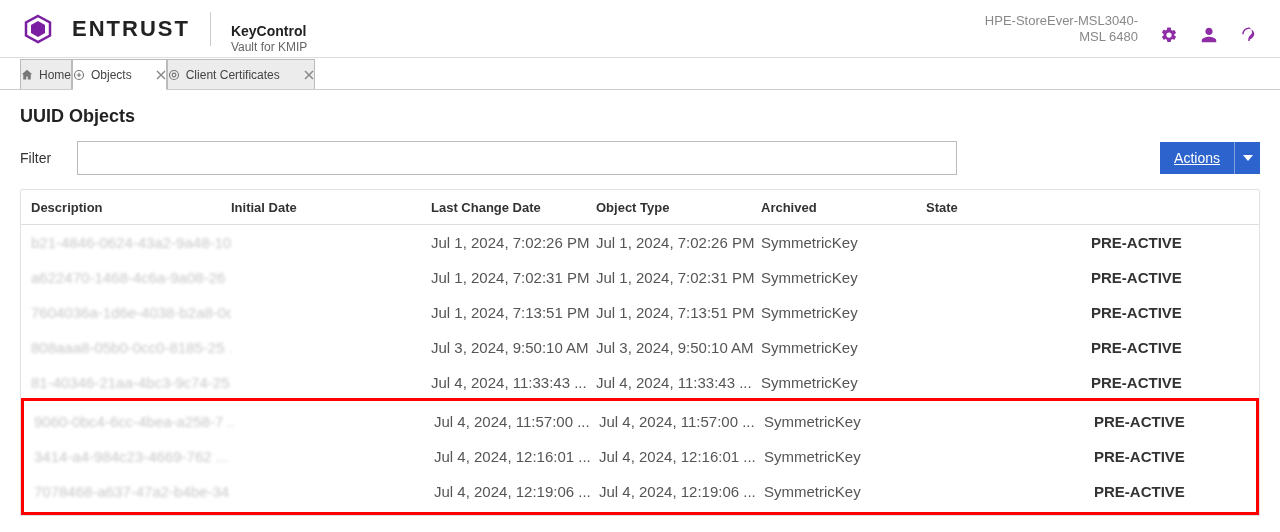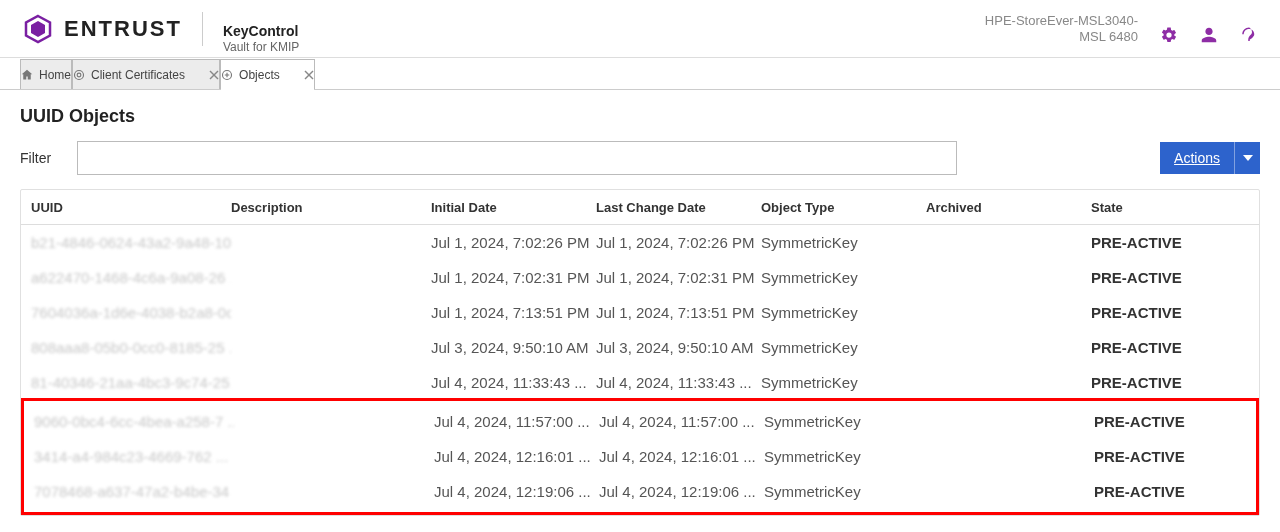--- a/index.html
+++ b/index.html
@@ -1,20 +1,20 @@
 <!DOCTYPE html>
 <html><head>
 <meta charset="utf-8">
 <style>
   * { box-sizing: border-box; margin: 0; padding: 0; }
   body { font-family: "Segoe UI", Arial, sans-serif; font-size: 13px; color: #333; background: #fff; width: 1280px; }
   
   
   .topbar { display: flex; align-items: center; height: 58px; border-bottom: 1px solid #ddd; padding: 0 22px; }
-  .logo-block { display: flex; align-items: center; gap: 10px; }
+  .logo-block { display: flex; align-items: center; gap: 18px; }
   .brand { font-size: 22px; font-weight: 600; letter-spacing: 2px; color: #222; }
   .vbar { width: 1px; height: 34px; background: #ccc; margin: 0 20px; }
   .product { display: flex; flex-direction: column; line-height: 1.2; }
   .product-main { font-size: 14px; font-weight: 700; color: #222; margin-top: 20px; }
   .product-sub { font-size: 12px; color: #666; }
   .topbar-right { margin-left: auto; display: flex; align-items: flex-end; gap: 22px; }
   .tenant { font-size: 13px; color: #888; text-align: right; max-width: 160px; line-height: 1.2; overflow: hidden; }
   .top-icon { width: 18px; height: 18px; color: #8e2da5; cursor: pointer; }
   
   
@@ -88,43 +88,43 @@
 
 <div class="tabstrip">
   <div class="tab">
     <span class="tab-icon">
       <svg viewBox="0 0 16 16" width="12" height="12" fill="currentColor">
           <path d="M8 1L1 7h2v7h4V10h2v4h4V7h2z"></path>
         </svg>
     </span>
     <span>Home</span>
   </div>
+  <div class="tab active">
+    <span class="tab-icon">
+      <svg viewBox="0 0 16 16" width="12" height="12" fill="none" stroke="currentColor" stroke-width="1.5">
+          <circle cx="8" cy="8" r="6"></circle>
+          <path d="M5 8h6M8 5v6"></path>
+        </svg>
+    </span>
+    <span>Objects</span>
+    <span class="close">
+      <svg viewBox="0 0 10 10" width="10" height="10" stroke="currentColor" stroke-width="1.5">
+          <line x1="1" y1="1" x2="9" y2="9"></line>
+          <line x1="9" y1="1" x2="1" y2="9"></line>
+        </svg>
+    </span>
+  </div>
   <div class="tab">
     <span class="tab-icon">
       <svg viewBox="0 0 16 16" width="12" height="12" fill="none" stroke="currentColor" stroke-width="1.5">
           <circle cx="8" cy="8" r="6"></circle>
           <circle cx="8" cy="8" r="2.5"></circle>
         </svg>
     </span>
     <span>Client Certificates</span>
-    <span class="close">
-      <svg viewBox="0 0 10 10" width="10" height="10" stroke="currentColor" stroke-width="1.5">
-          <line x1="1" y1="1" x2="9" y2="9"></line>
-          <line x1="9" y1="1" x2="1" y2="9"></line>
-        </svg>
-    </span>
-  </div>
-  <div class="tab active">
-    <span class="tab-icon">
-      <svg viewBox="0 0 16 16" width="12" height="12" fill="none" stroke="currentColor" stroke-width="1.5">
-          <circle cx="8" cy="8" r="6"></circle>
-          <path d="M5 8h6M8 5v6"></path>
-        </svg>
-    </span>
-    <span>Objects</span>
     <span class="close">
       <svg viewBox="0 0 10 10" width="10" height="10" stroke="currentColor" stroke-width="1.5">
           <line x1="1" y1="1" x2="9" y2="9"></line>
           <line x1="9" y1="1" x2="1" y2="9"></line>
         </svg>
     </span>
   </div>
 </div>
 
 <div class="content">
@@ -140,21 +140,20 @@
           <svg viewBox="0 0 10 6" width="10" height="6" fill="#fff">
               <path d="M0 0l5 6 5-6z"></path>
             </svg>
         </span>
       </div>
     </div>
   </div>
 
   <div class="table">
     <div class="thead">
-      <div>UUID</div>
       <div>Description</div>
       <div>Initial Date</div>
       <div>Last Change Date</div>
       <div>Object Type</div>
       <div>Archived</div>
       <div>State</div>
     </div>
 
     <div id="rows-normal">
         <div class="trow">

